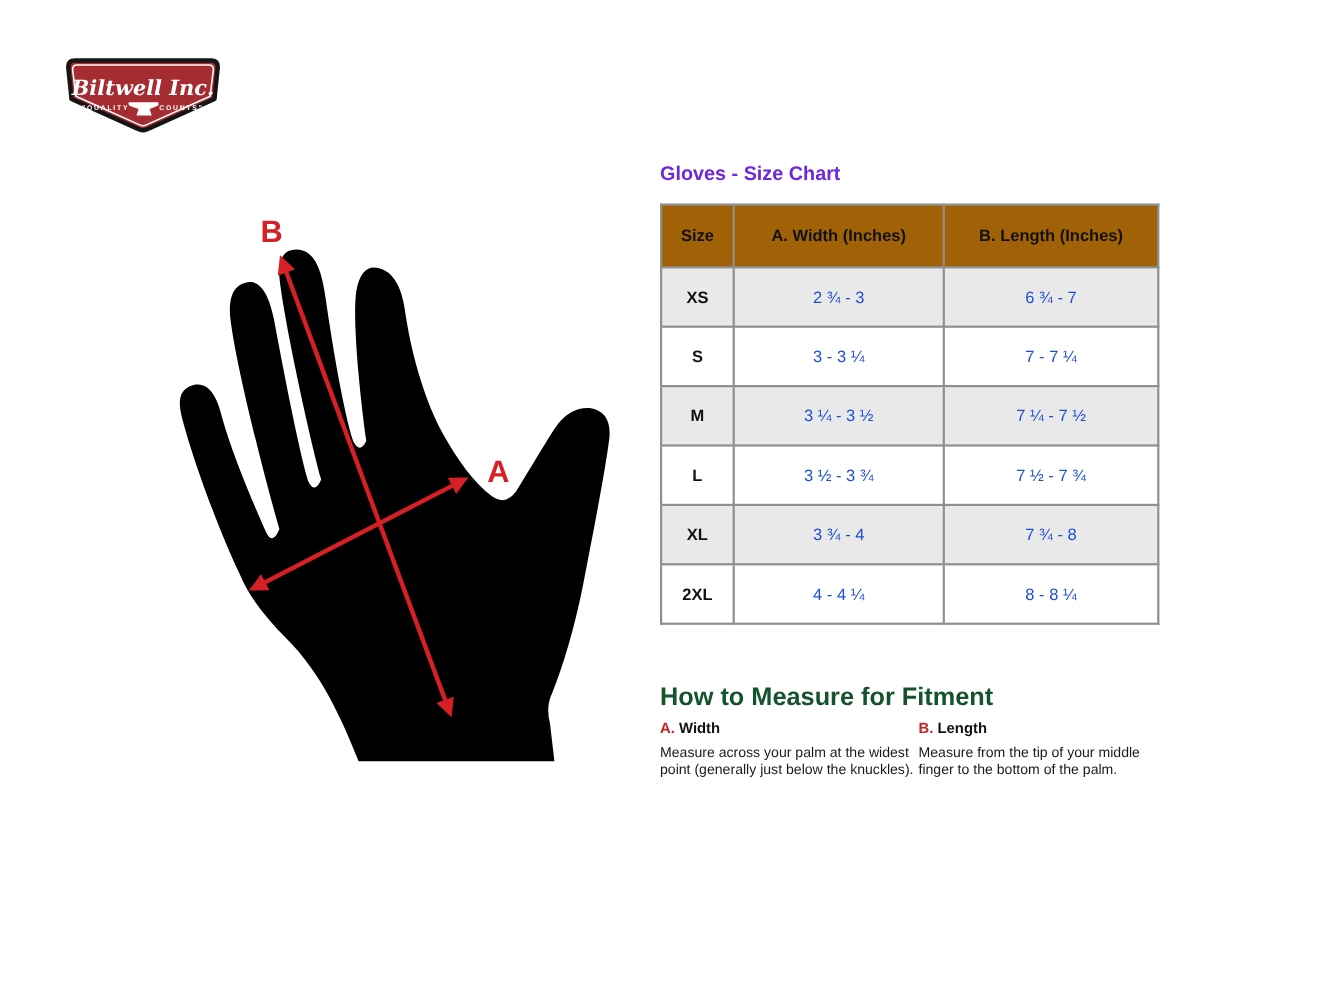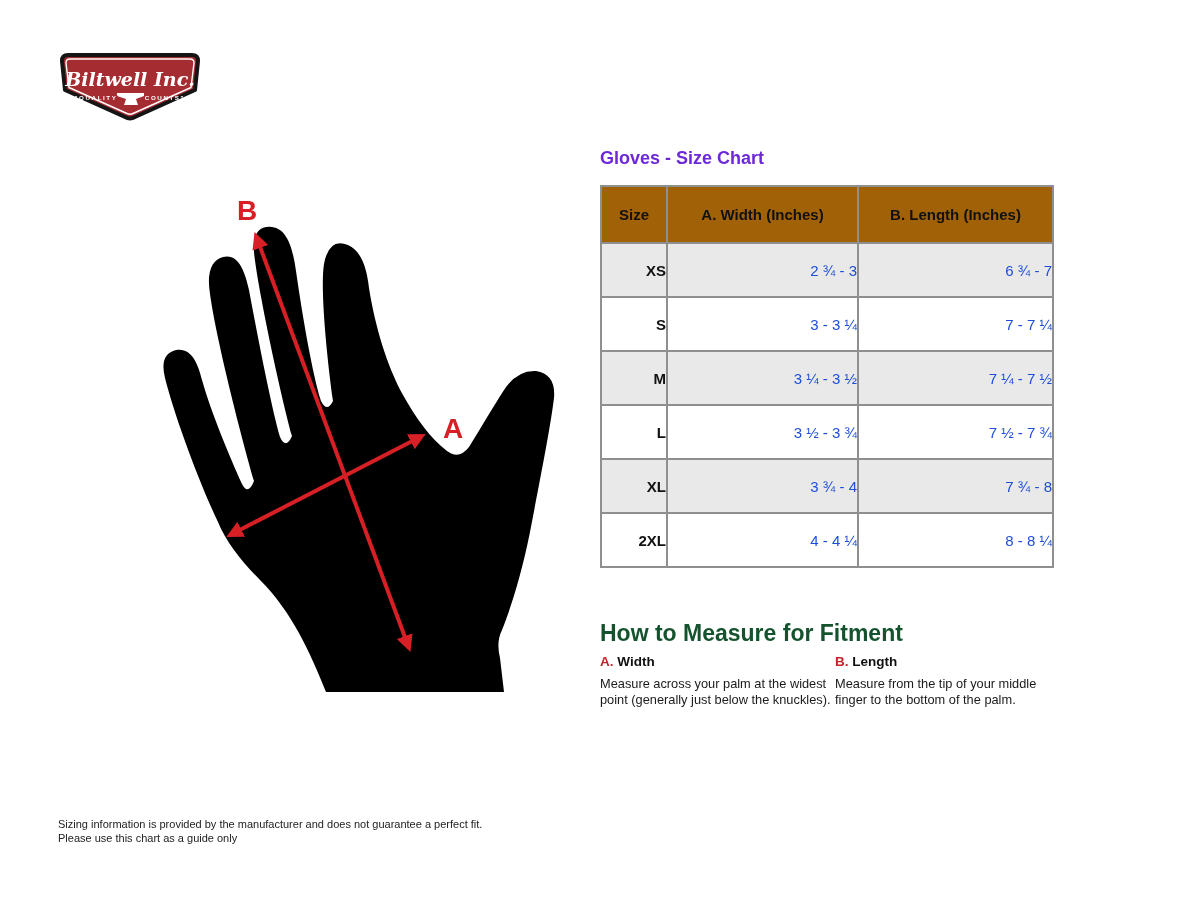--- a/index.html
+++ b/index.html
@@ -11,21 +11,21 @@
   .logo { position:absolute; left:58px; top:52px; width:144px; height:72px; }
 
   
   .hand-fig { position:absolute; left:140px; top:180px; width:440px; height:520px; }
 
   
   .chart-title { position:absolute; left:600px; top:148px; font-size:18px; font-weight:bold; color:#6d28d9; }
   .size-table { position:absolute; left:600px; top:185px; border-collapse:collapse; table-layout:fixed; width:452px; }
   .size-table th, .size-table td { border:2px solid #8f8f8f; text-align:center; vertical-align:middle; font-size:15px; color:#1d4ed8; }
   .size-table th { height:57px; font-weight:bold; background:#a16207; color:#111; }
-  .size-table td { height:54px;text-align:right; }
+  .size-table td { height:54px; }
   .size-table td.size-cell { font-weight:bold; color:#111; }
   .size-table tr.shaded td { background:#e9e9e9; }
   .size-table tr.plain td { background:#ffffff; }
   .col-size { width:66px; } .col-width { width:191px; } .col-length { width:195px; }
 
   .measure-title { position:absolute; left:600px; top:620px; font-size:23px; font-weight:bold; color:#14532d; }
   .measure-item { position:absolute; top:654px; width:232px; }
   .measure-item.item-a { left:600px; }
   .measure-item.item-b { left:835px; }
   .measure-item h4 { font-size:13.5px; font-weight:bold; color:#111; margin-bottom:7px; }
@@ -145,18 +145,14 @@
   <div class="measure-item item-a">
     <h4><span class="key">A.</span> <span>Width</span></h4>
     <p>Measure across your palm at the widest point (generally just below the knuckles).</p>
   </div>
 
   <div class="measure-item item-b">
     <h4><span class="key">B.</span> <span>Length</span></h4>
     <p>Measure from the tip of your middle finger to the bottom of the palm.</p>
   </div>
 
-  <div class="footer">
-    <div>Sizing information is provided by the manufacturer and does not guarantee a perfect fit.</div>
-    <div>Please use this chart as a guide only</div>
-  </div>
 
 </div>
 
 </body></html>

